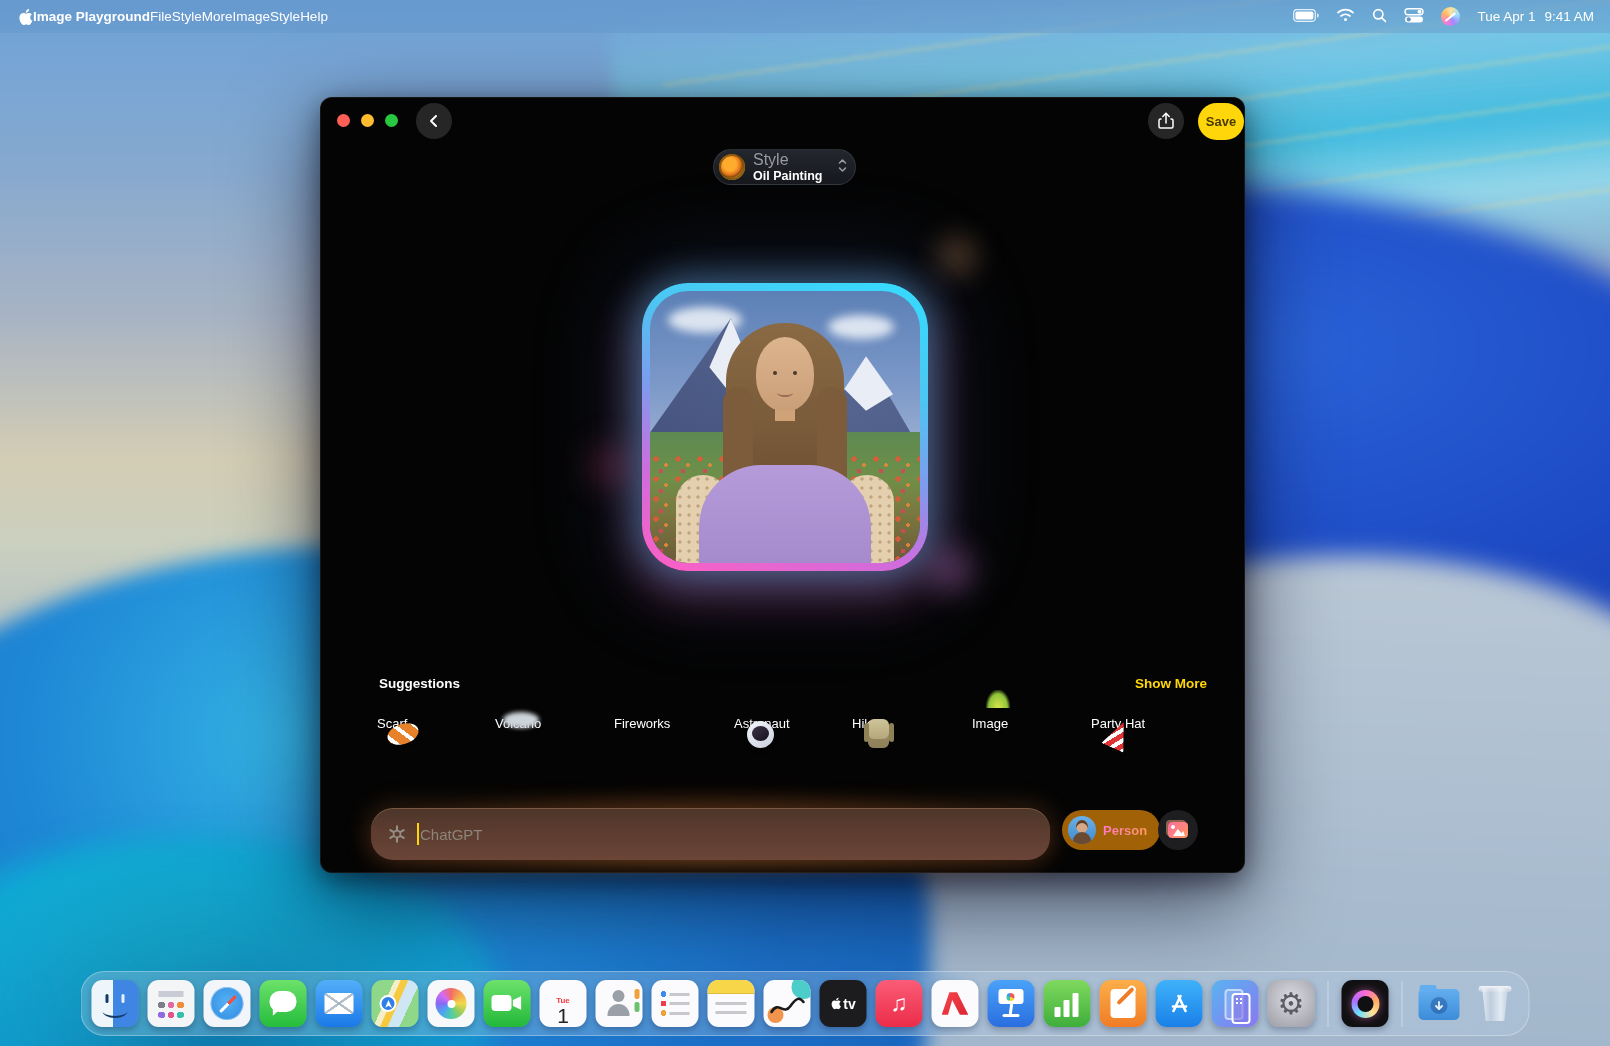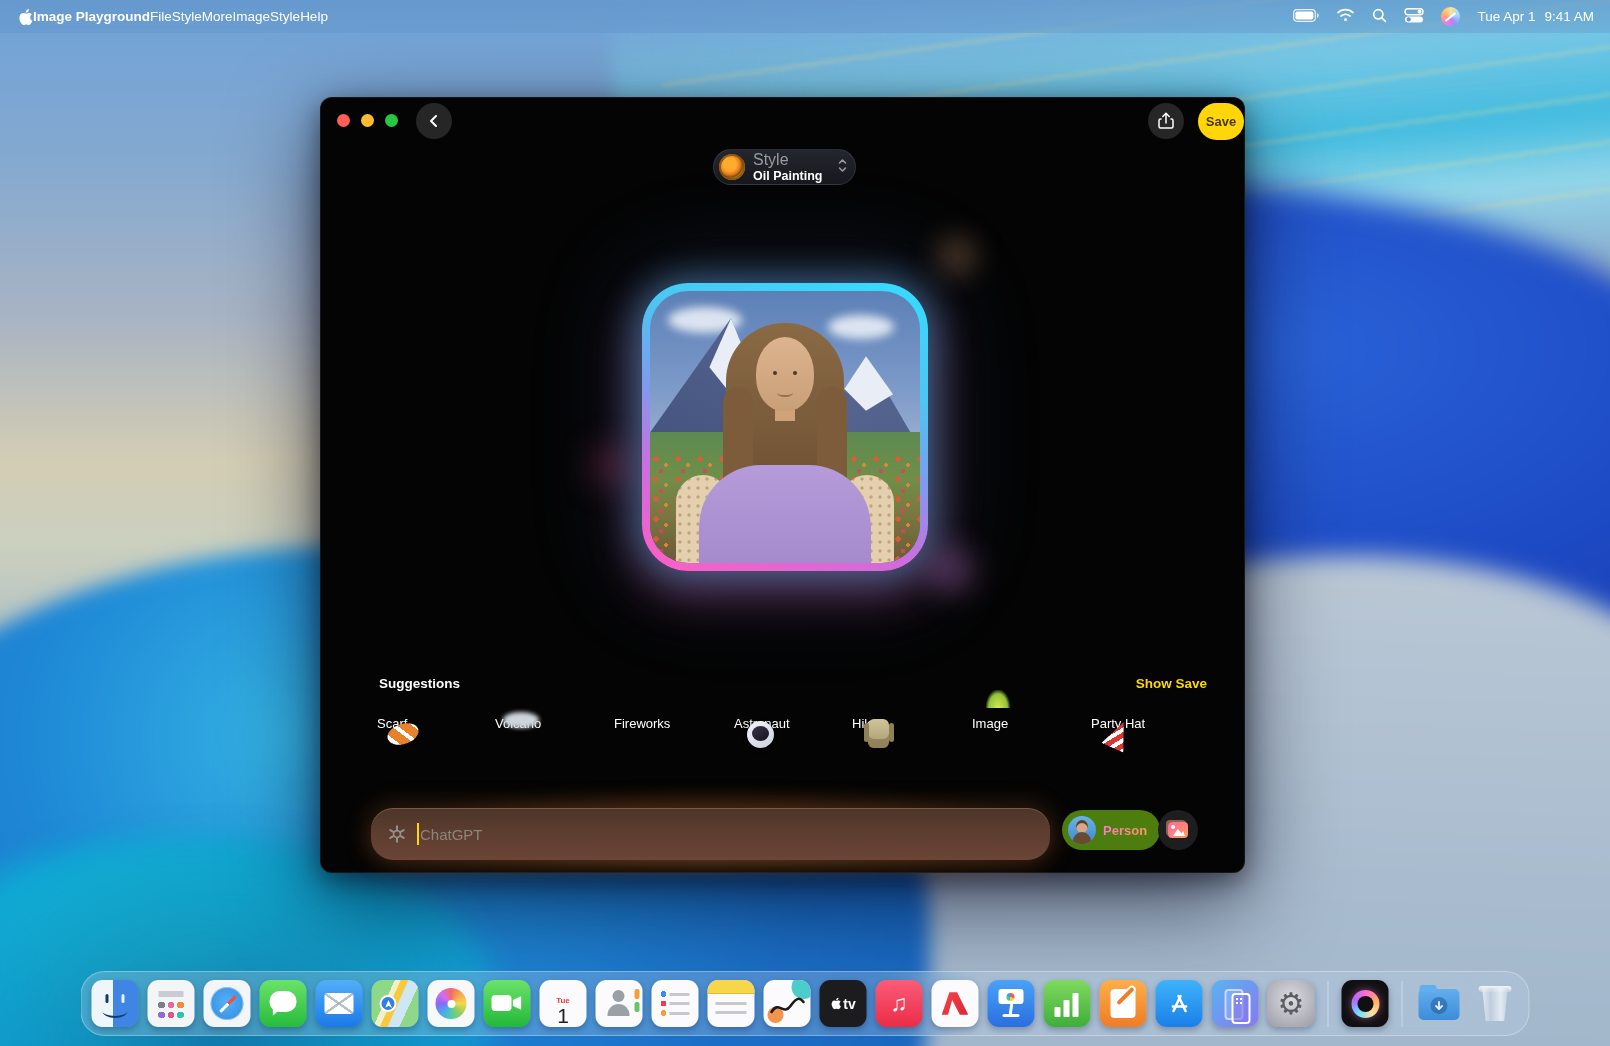--- a/index.html
+++ b/index.html
@@ -170,21 +170,21 @@
     filter:blur(8px); pointer-events:none; }
   .prompt { position:absolute; left:51px; top:711px; width:679px; height:52px; border-radius:22px;
     background:linear-gradient(180deg,#4c352a 0%,#5c3d2f 45%,#6a4538 100%);
     box-shadow:inset 0 1px 0 rgba(255,200,130,.25), 0 0 24px 4px rgba(255,150,70,.18);
     display:flex; align-items:center; padding:0 16px; }
   .gpt-icon { width:20px; height:20px; flex:0 0 auto; }
   .caret { width:2px; height:22px; background:#ffd60a; margin:0 1px 0 10px; }
   .prompt input { flex:1; background:transparent; border:none; outline:none; color:#e8e0d8;
     font-size:15px; font-family:inherit; caret-color:#ffd60a; }
   .prompt input::placeholder { color:#8d857c; }
-  .person-chip { position:absolute; left:742px; top:713px; height:40px; border-radius:20px; background:#4d7c0f;
+  .person-chip { position:absolute; left:742px; top:713px; height:40px; border-radius:20px; background:#a16207;
     display:flex; align-items:center; gap:7px; padding:0 13px 0 6px; cursor:pointer; }
   .avatar { width:28px; height:28px; border-radius:50%; position:relative; overflow:hidden;
     background:linear-gradient(180deg,#69b2e8,#3f88cf); }
   .avatar::before { content:""; position:absolute; left:8px; top:4px; width:12px; height:13px; border-radius:50%;
     background:#d7a887; box-shadow:inset 0 3px 0 #5d3f28; }
   .avatar::after { content:""; position:absolute; left:5px; top:16px; width:18px; height:12px; border-radius:9px 9px 0 0;
     background:#6a4a30; }
   .person-label { font-size:13px; font-weight:bold;
     background:linear-gradient(90deg,#ff78c8,#ff9a62); -webkit-background-clip:text; background-clip:text; color:transparent; }
   .photo-btn { position:absolute; left:838px; top:713px; width:40px; height:40px; border-radius:50%;
@@ -439,21 +439,21 @@
         <div class="pt pt-body"></div>
         <div class="pt pt-neck"></div>
         <div class="pt pt-face"></div>
         <div class="pt pt-eye pt-eyeL"></div>
         <div class="pt pt-eye pt-eyeR"></div>
         <div class="pt pt-smile"></div>
       </div>
     </div>
 
     <div class="sug-title">Suggestions</div>
-    <div class="show-more">Show Save</div>
+    <div class="show-more">Show More</div>
 
     <div class="sug sug1">
       <span class="bubble bub-scarf"></span>
       <span class="lbl">Scarf</span>
     </div>
     <div class="sug sug2">
       <span class="bubble bub-volcano"></span>
       <span class="lbl">Volcano</span>
     </div>
     <div class="sug sug3">

